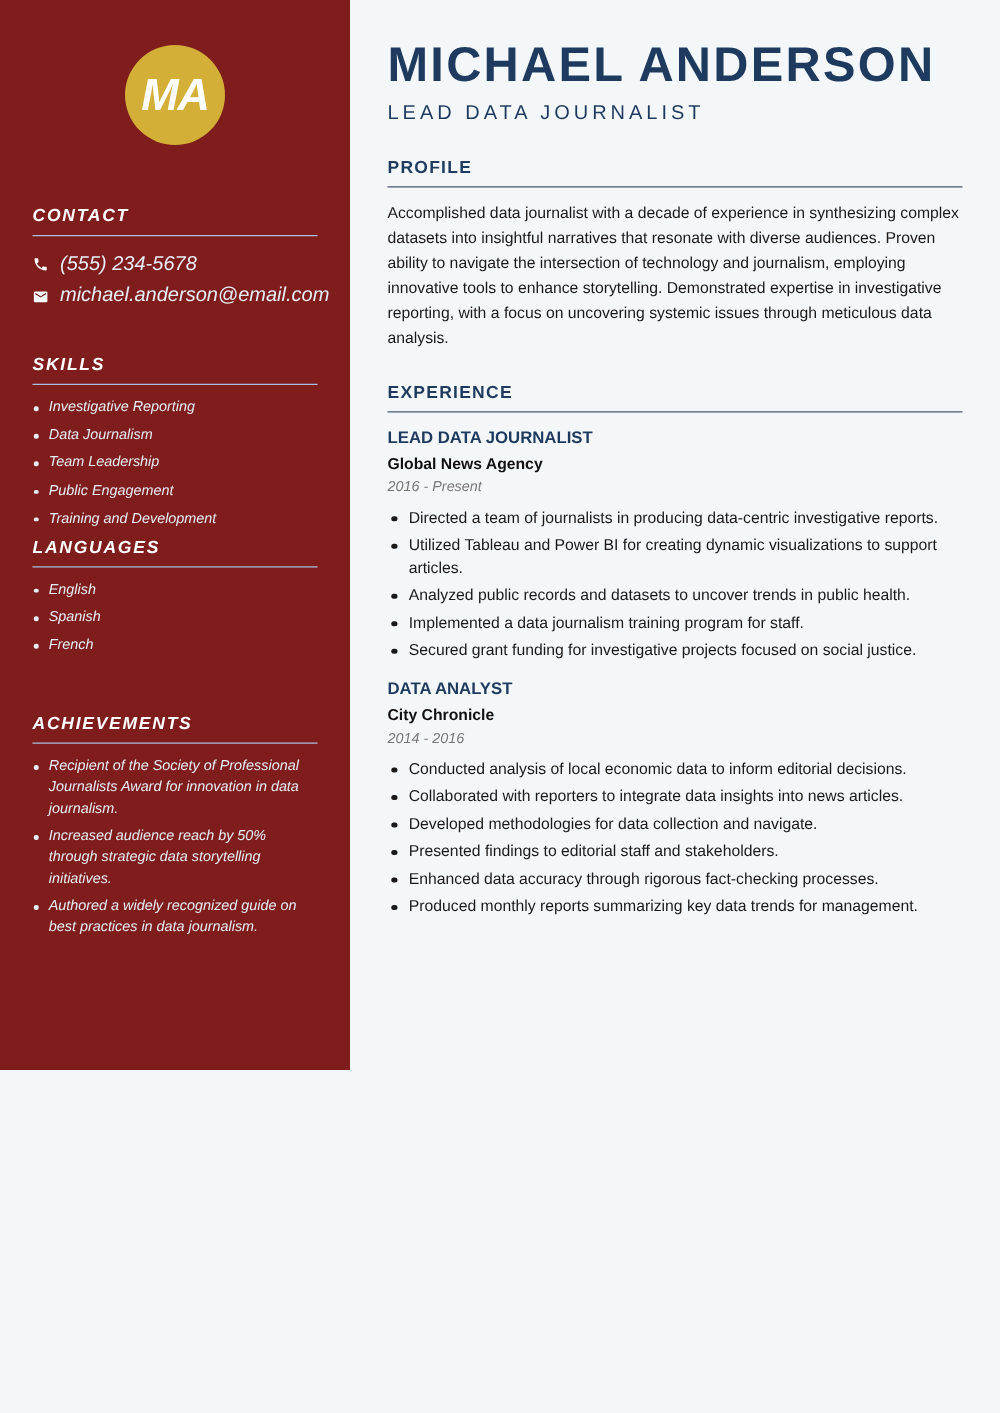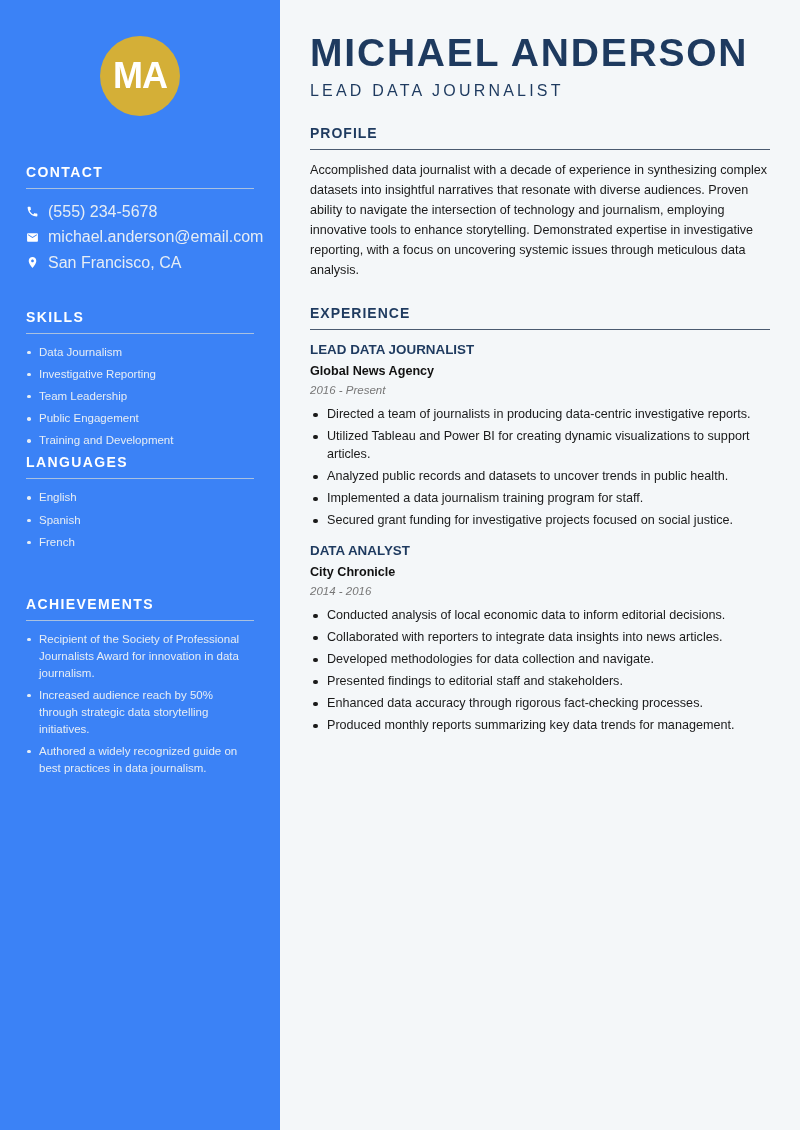--- a/index.html
+++ b/index.html
@@ -6,25 +6,26 @@
   html, body { width: 800px; height: 1130px; overflow: hidden; }
   body {
     font-family: "Liberation Sans", "DejaVu Sans", sans-serif;
     background: #f4f7f9;
     position: relative;
   }
   .page { display: flex; width: 800px; height: 1130px; }
 
   
   .sidebar {
-    width: 280px; height: 1130px;
-    background: #3b82f6;
+    width: 280px; height: 856px;
+    background: #7f1d1d;
     color: #ffffff;
     padding: 36px 26px 0 26px;
     flex-shrink: 0;
+    font-style: italic;
   }
   .avatar {
     width: 80px; height: 80px; border-radius: 50%;
     background: #d4af37;
     margin: 0 auto;
     display: flex; align-items: center; justify-content: center;
     color: #ffffff; font-weight: bold; font-size: 36px;
     letter-spacing: -1px;
   }
   .side-section { margin-top: 0; }
@@ -131,34 +132,28 @@
               <path fill="#ffffff" d="M6.6 10.8c1.4 2.8 3.8 5.1 6.6 6.6l2.2-2.2c.3-.3.7-.4 1-.2 1.1.4 2.3.6 3.6.6.6 0 1 .4 1 1V20c0 .6-.4 1-1 1C10.6 21 3 13.4 3 4c0-.6.4-1 1-1h3.5c.6 0 1 .4 1 1 0 1.3.2 2.5.6 3.6.1.3 0 .7-.2 1L6.6 10.8z"></path>
             </svg>
           <span>(555) 234-5678</span>
         </li>
         <li class="contact-item">
           <svg viewBox="0 0 24 24">
               <path fill="#ffffff" d="M20 4H4c-1.1 0-2 .9-2 2v12c0 1.1.9 2 2 2h16c1.1 0 2-.9 2-2V6c0-1.1-.9-2-2-2zm0 4l-8 5-8-5V6l8 5 8-5v2z"></path>
             </svg>
           <span>michael.anderson@email.com</span>
         </li>
-        <li class="contact-item">
-          <svg viewBox="0 0 24 24">
-              <path fill="#ffffff" d="M12 2C8.1 2 5 5.1 5 9c0 5.2 7 13 7 13s7-7.8 7-13c0-3.9-3.1-7-7-7zm0 9.5c-1.4 0-2.5-1.1-2.5-2.5s1.1-2.5 2.5-2.5 2.5 1.1 2.5 2.5-1.1 2.5-2.5 2.5z"></path>
-            </svg>
-          <span>San Francisco, CA</span>
-        </li>
       </ul>
     </section>
 
     <section class="side-section skills">
       <h2 class="side-heading">SKILLS</h2>
       <ul class="bullet-list">
+        <li>Investigative Reporting</li>
         <li>Data Journalism</li>
-        <li>Investigative Reporting</li>
         <li>Team Leadership</li>
         <li>Public Engagement</li>
         <li>Training and Development</li>
       </ul>
     </section>
 
     <section class="side-section languages">
       <h2 class="side-heading">LANGUAGES</h2>
       <ul class="bullet-list">
         <li>English</li>

